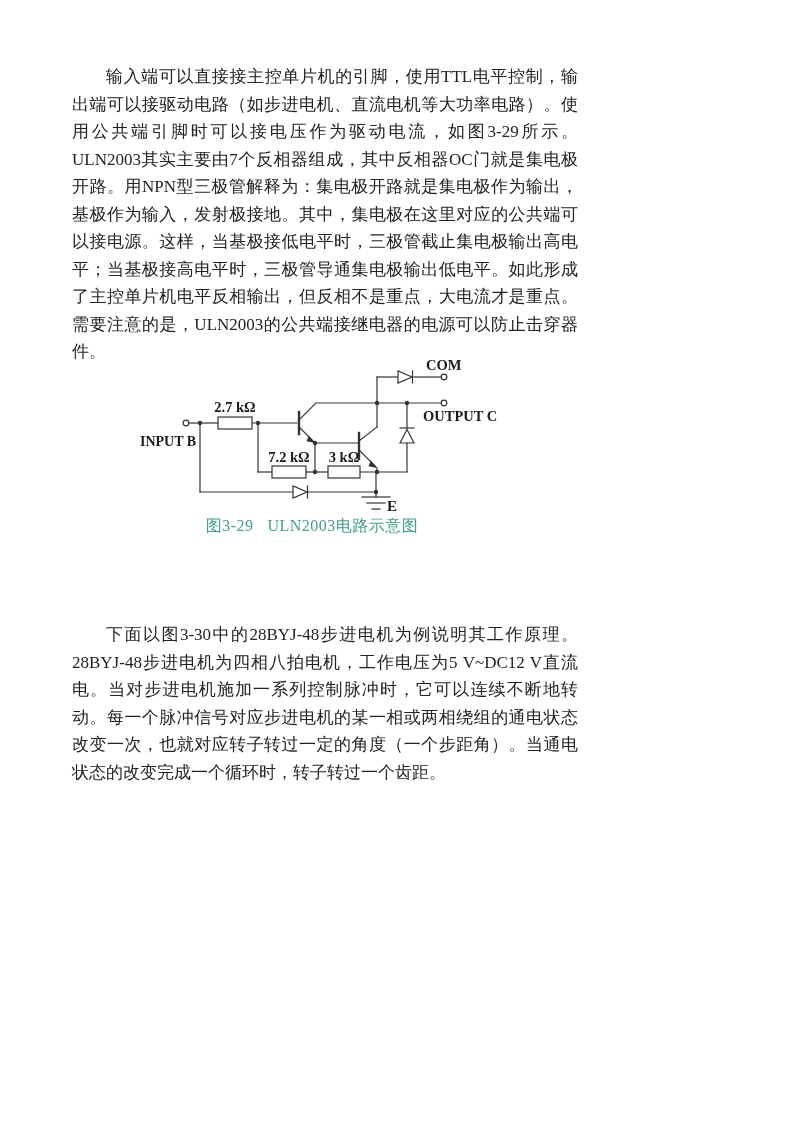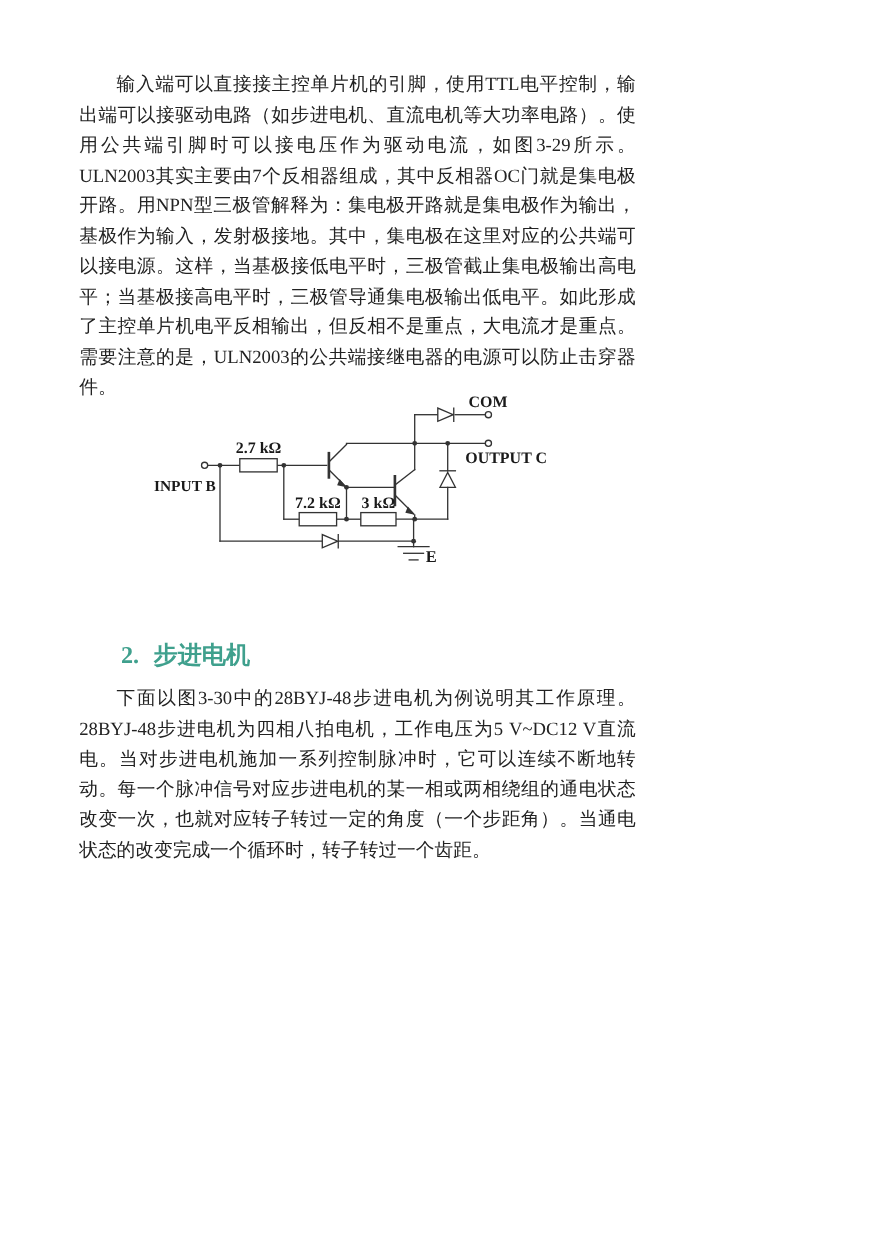--- a/index.html
+++ b/index.html
@@ -157,24 +157,24 @@
 
     <text x="235" y="412" font-size="14.5" text-anchor="middle">2.7 kΩ</text>
     <text x="289" y="462" font-size="14.5" text-anchor="middle">7.2 kΩ</text>
     <text x="344" y="462" font-size="14.5" text-anchor="middle">3 kΩ</text>
     <text x="140" y="446" font-size="14">INPUT B</text>
     <text x="426" y="370" font-size="14.5">COM</text>
     <text x="423" y="421" font-size="14.5">OUTPUT C</text>
     <text x="387" y="511" font-size="15">E</text>
   </svg>
 
+  <div class="figure-caption">
+    <span class="cap-label">图3-29</span><span>ULN2003电路示意图</span>
+  </div>
 
-  <div class="section-heading">
-    <span class="h-num">2.</span><span>步进电机</span>
-  </div>
 
   <div class="bodytext" id="para-block-2">
     <p>下面以图3-30中的28BYJ-48步进电机为例说明其工作原理。28BYJ-48步进电机为四相八拍电机，工作电压为5 V~DC12 V直流电。当对步进电机施加一系列控制脉冲时，它可以连续不断地转动。每一个脉冲信号对应步进电机的某一相或两相绕组的通电状态改变一次，也就对应转子转过一定的角度（一个步距角）。当通电状态的改变完成一个循环时，转子转过一个齿距。</p>
   </div>
 
   <div class="footer">
     <span>第3章</span><span class="f-title">智能家居简易产品设计</span><span class="f-page">75</span>
   </div>
 
 </div>

